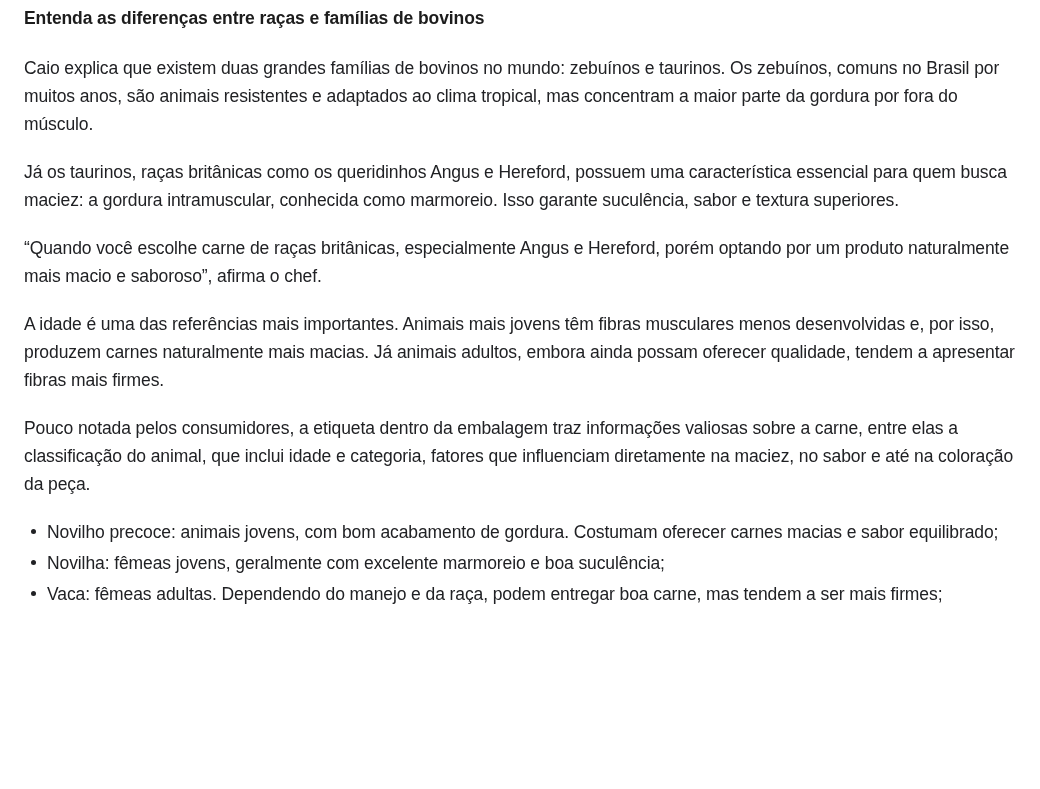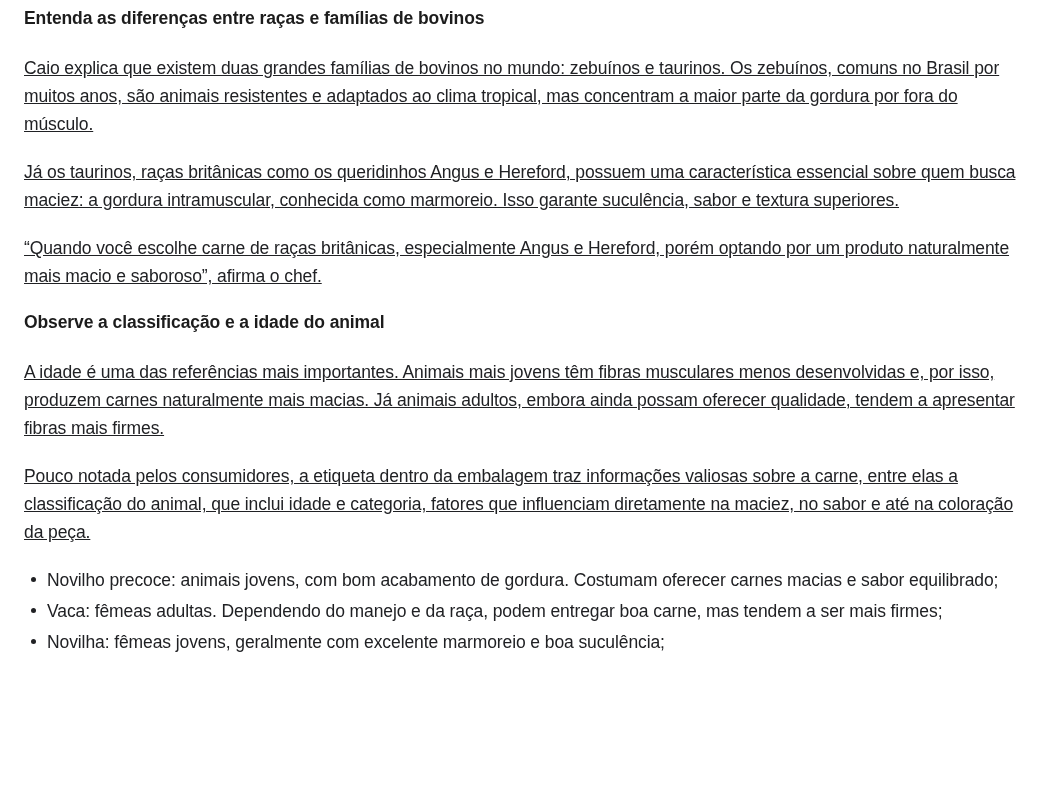--- a/index.html
+++ b/index.html
@@ -27,21 +27,20 @@
     font-weight: 700;
     color: #1c1c1c;
     letter-spacing: -0.1px;
     margin: 0 0 25px 0;
   }
   .article h2.subsequent {
     margin-top: 21px;
   }
   .article p {
     margin: 0 0 20px 0;
-    text-decoration: underline;
   }
   .article ul {
     margin: 0;
     padding: 0;
     list-style: none;
   }
   .article li {
     position: relative;
     padding-left: 23px;
     margin-bottom: 3px;
@@ -58,39 +57,38 @@
 </style>
 </head>
 <body>
 
 <main class="article">
 
   <h2>Entenda as diferenças entre raças e famílias de bovinos</h2>
 
   <p>Caio explica que existem duas grandes famílias de bovinos no mundo: zebuínos e taurinos. Os zebuínos, comuns no Brasil por muitos anos, são animais resistentes e adaptados ao clima tropical, mas concentram a maior parte da gordura por fora do músculo.</p>
 
-  <p>Já os taurinos, raças britânicas como os queridinhos Angus e Hereford, possuem uma característica essencial sobre quem busca maciez: a gordura intramuscular, conhecida como marmoreio. Isso garante suculência, sabor e textura superiores.</p>
+  <p>Já os taurinos, raças britânicas como os queridinhos Angus e Hereford, possuem uma característica essencial para quem busca maciez: a gordura intramuscular, conhecida como marmoreio. Isso garante suculência, sabor e textura superiores.</p>
 
   <p>“Quando você escolhe carne de raças britânicas, especialmente Angus e Hereford, porém optando por um produto naturalmente mais macio e saboroso”, afirma o chef.</p>
 
-  <h2 class="subsequent">Observe a classificação e a idade do animal</h2>
 
   <p>A idade é uma das referências mais importantes. Animais mais jovens têm fibras musculares menos desenvolvidas e, por isso, produzem carnes naturalmente mais macias. Já animais adultos, embora ainda possam oferecer qualidade, tendem a apresentar fibras mais firmes.</p>
 
   <p>Pouco notada pelos consumidores, a etiqueta dentro da embalagem traz informações valiosas sobre a carne, entre elas a classificação do animal, que inclui idade e categoria, fatores que influenciam diretamente na maciez, no sabor e até na coloração da peça.</p>
 
 
   <ul>
     <li>
       <span class="dot"></span>
       <span>Novilho precoce: animais jovens, com bom acabamento de gordura. Costumam oferecer carnes macias e sabor equilibrado;</span>
     </li>
     <li>
       <span class="dot"></span>
-      <span>Vaca: fêmeas adultas. Dependendo do manejo e da raça, podem entregar boa carne, mas tendem a ser mais firmes;</span>
+      <span>Novilha: fêmeas jovens, geralmente com excelente marmoreio e boa suculência;</span>
     </li>
     <li>
       <span class="dot"></span>
-      <span>Novilha: fêmeas jovens, geralmente com excelente marmoreio e boa suculência;</span>
+      <span>Vaca: fêmeas adultas. Dependendo do manejo e da raça, podem entregar boa carne, mas tendem a ser mais firmes;</span>
     </li>
   </ul>
 
 </main>
 
 </body></html>

